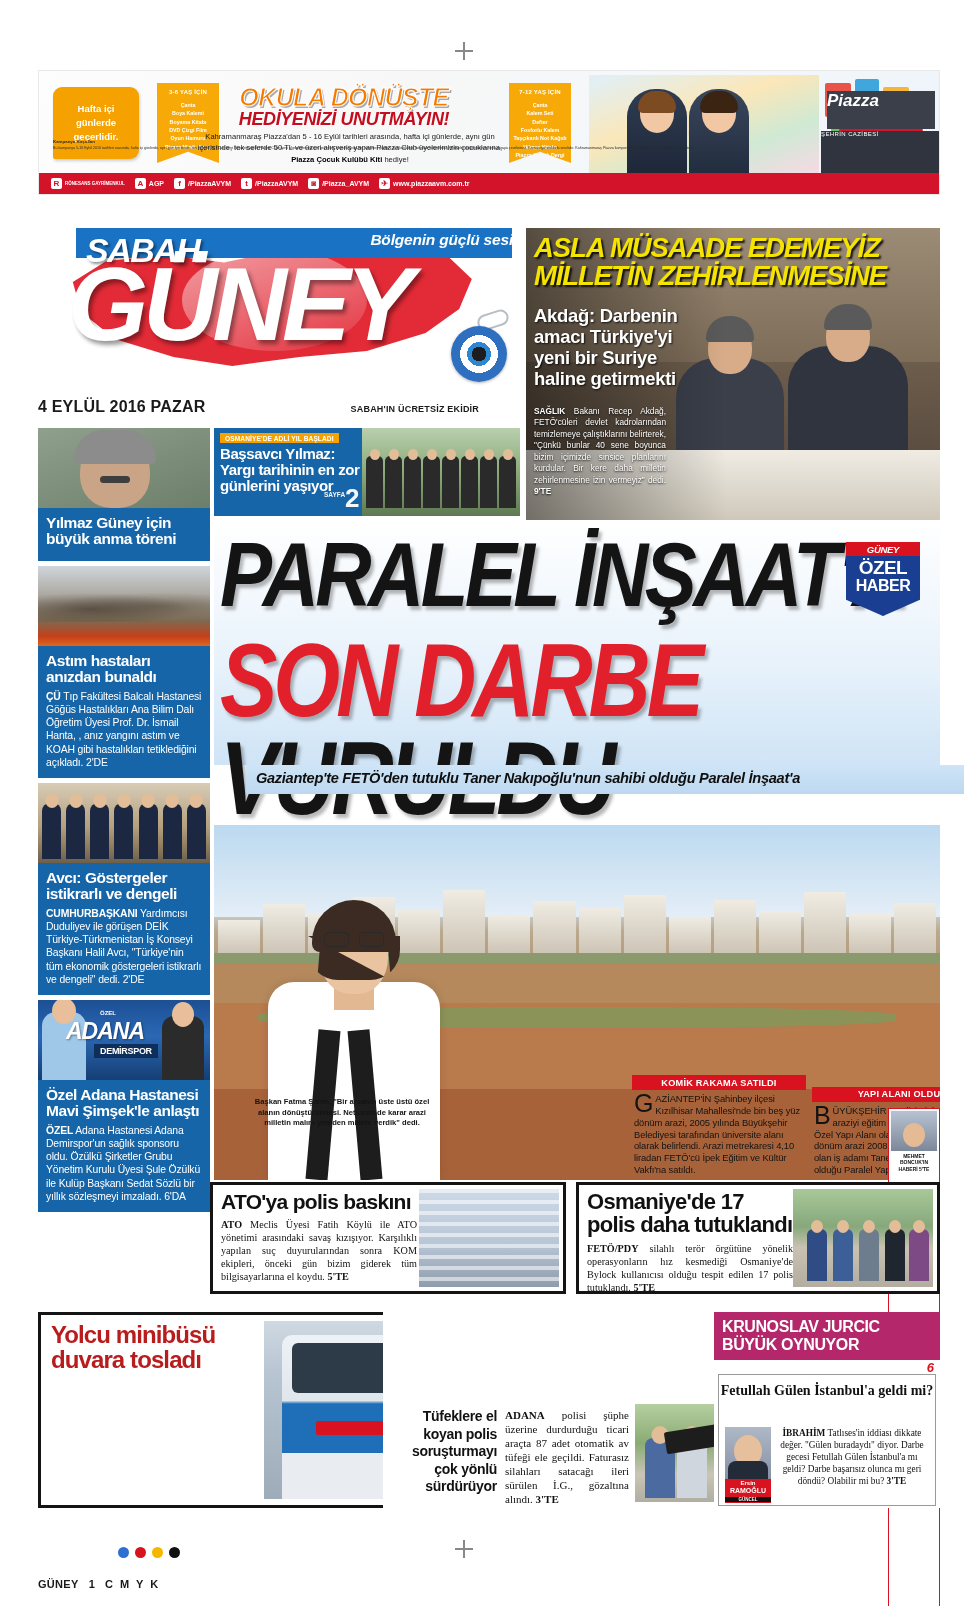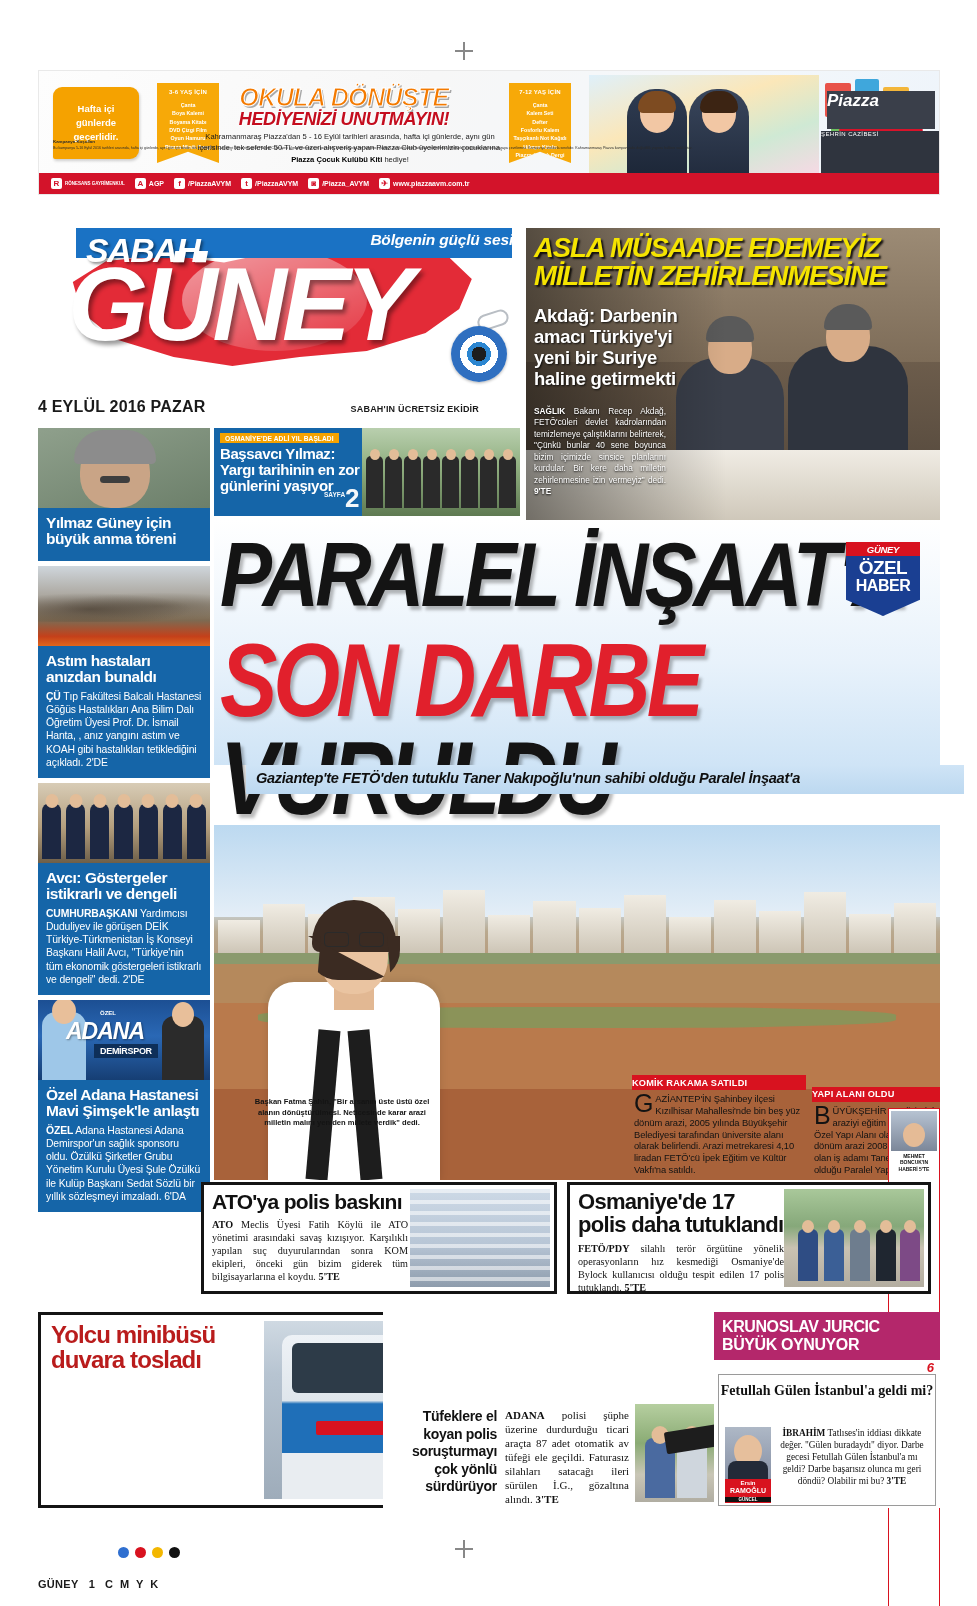--- a/index.html
+++ b/index.html
@@ -372,42 +372,42 @@
   .mpw-glass i:first-child{ left:0; } .mpw-glass i:last-child{ right:0; }
   .mp-caption {
     position:absolute; left:40px; bottom:52px; width:176px;
     color:#141414; font-size:7.6px; line-height:1.34; font-weight:bold; text-align:center;
   }
 
   
   .subbox { position:absolute; width:174px; bottom:4px; }
   .sb1 { left:418px; } .sb2 { left:598px; }
   .sb-title {
-    background:#d8121f; color:#fff; text-align:left;
+    background:#d8121f; color:#fff; text-align:center;
     font-size:9.2px; font-weight:bold; letter-spacing:.2px; padding:2.5px 0;
   }
   .sb-body {
     font-size:9.4px; line-height:1.26; color:#131313; padding:3px 2px 0 2px;
     letter-spacing:-.1px;
   }
   .sb-body .dropcap {
     float:left; font-size:25px; line-height:.82; font-weight:normal;
     padding-right:2px; color:#131313;
   }
   .mb-badge {
     position:absolute; right:-2px; bottom:-3px; width:52px;
     background:#fff; border:1px solid #d8121f; text-align:center; padding:2px;
   }
   .mb-badge .ph{ width:100%; height:40px; background:linear-gradient(180deg,#b7c3d2,#7c8799); position:relative;}
   .mb-badge .ph::after{ content:""; position:absolute; bottom:4px; left:50%; transform:translateX(-50%);
     width:22px; height:24px; border-radius:50%; background:#e5bb96;}
   .mb-badge .tx{ font-size:5px; font-weight:bold; line-height:1.25; padding-top:2px; color:#111;}
 
   
-  .lowerpair { position:absolute; left:201px; top:1182px; width:730px; height:112px;text-decoration:underline; }
+  .lowerpair { position:absolute; left:210px; top:1182px; width:730px; height:112px;text-decoration:underline; }
   .lp-box { position:absolute; top:0; height:112px; border:3px solid #141414; background:#fff; }
   .lp-a { left:0; width:356px; }
   .lp-b { left:366px; width:364px; }
   .lp-head {
     position:absolute; left:8px; top:6px;
     font-size:21px; font-weight:bold; color:#111; letter-spacing:-.7px; line-height:1.03;
   }
   .lp-body {
     position:absolute; left:8px; font-size:10.2px; line-height:1.27;
     font-family:"Liberation Serif", serif; color:#111; text-align:justify;

